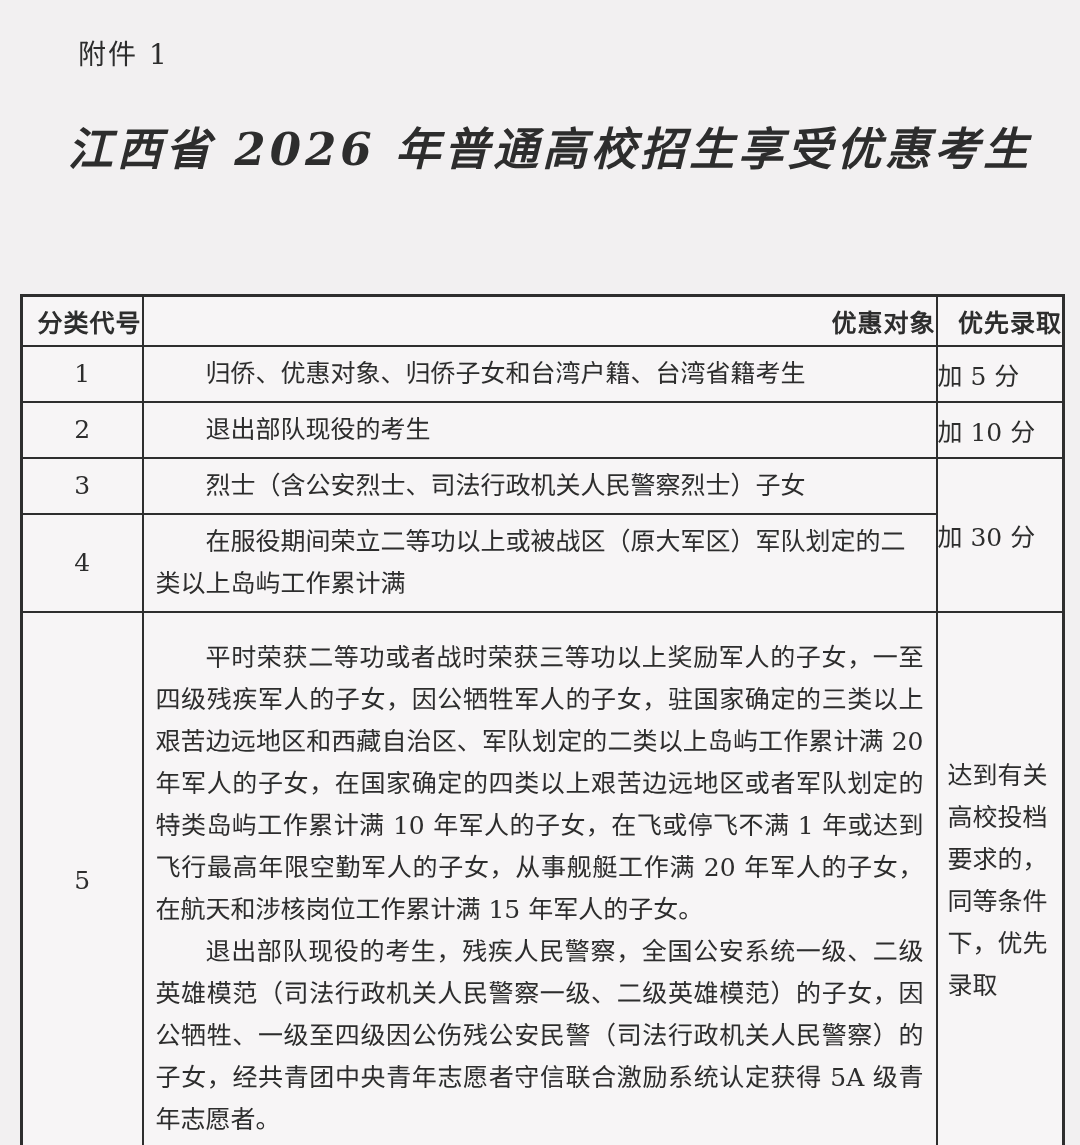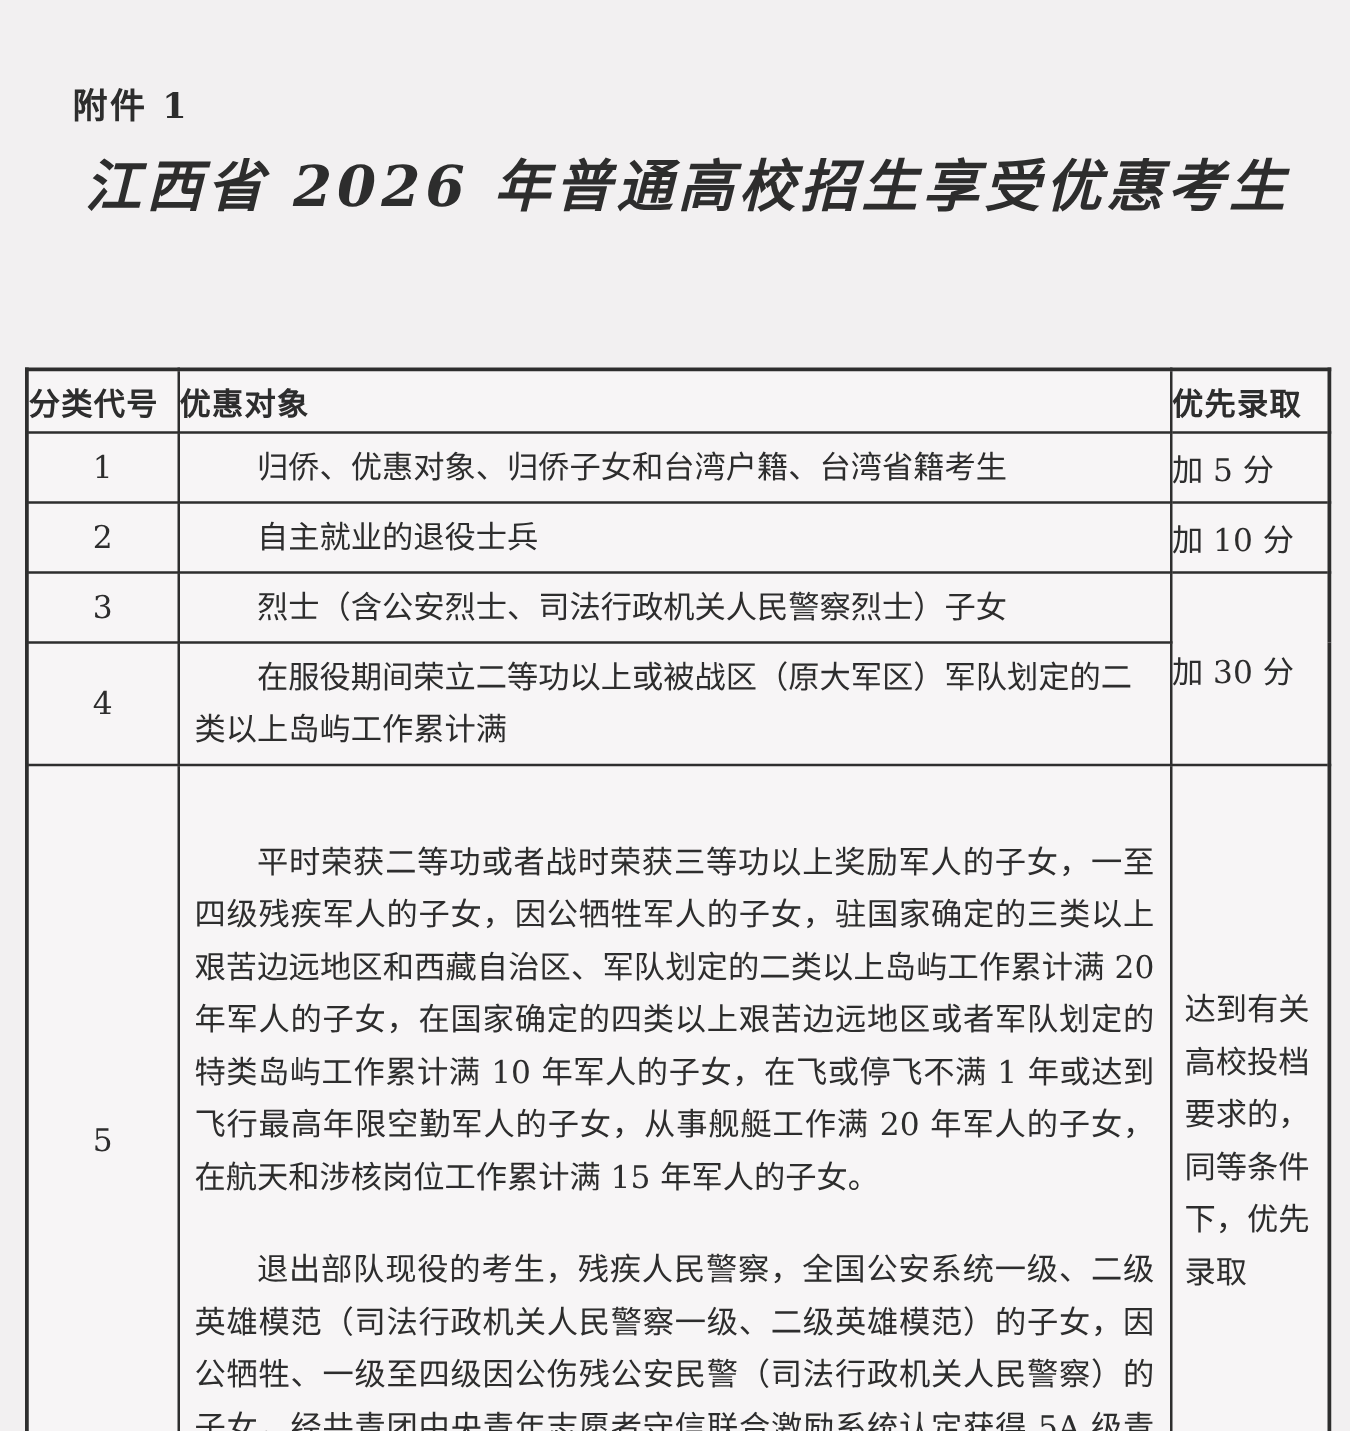--- a/index.html
+++ b/index.html
@@ -13,25 +13,24 @@
     width: 1080px; height: 1145px;
     background: var(--page-bg);
     font-family: "DejaVu Serif", "Liberation Serif", serif;
     color: var(--text-color);
     overflow: hidden;
   }
   .page { width: 1080px; height: 1145px; position: relative; }
 
   .attachment-label {
     position: absolute;
-    left: 58px; top: 32px;
+    left: 78px; top: 32px;
     font-size: 28px;
-    font-weight: bold;
+    font-weight: normal;
     letter-spacing: 2px;
-    margin-top: 30px;
   }
 
   .doc-title {
     position: absolute;
     left: 0; top: 118px;
     width: 1080px;
     text-align: center;
     font-size: 45px;
     font-weight: bold;
     font-style: italic;
@@ -63,21 +62,21 @@
   tr.h-head { height: 50px; }
   tr.h-r1   { height: 52px; }
   tr.h-r2   { height: 52px; }
   tr.h-r3   { height: 52px; }
   tr.h-r4   { height: 92px; }
   tr.h-r5   { height: 506px; }
 
   th.header-cell {
     font-weight: bold;
     font-size: 26px;
-    text-align: left;
+    text-align: right;
     letter-spacing: 1px;
   }
   td.code-cell {
     text-align: center;
     font-size: 26px;
   }
   td.target-cell {
     text-align: left;
     padding: 6px 12px;
     text-indent: 2em;
@@ -88,21 +87,20 @@
     white-space: nowrap;
   }
   td.target-cell-long {
     vertical-align: top;
     padding: 24px 12px 8px 12px;
   }
   td.target-cell-long p {
     text-indent: 2em;
     line-height: 42px;
     text-align: justify;
-    margin-top: 32px;
   }
   td.policy-cell-long {
     text-align: left;
     padding: 8px 10px;
     line-height: 42px;
     vertical-align: middle;
   }
 </style>
 </head>
 <body>
@@ -129,21 +127,21 @@
       </tr>
     </thead>
     <tbody>
       <tr class="h-r1">
         <td class="code-cell">1</td>
         <td class="target-cell">归侨、优惠对象、归侨子女和台湾户籍、台湾省籍考生</td>
         <td class="policy-cell">加 5 分</td>
       </tr>
       <tr class="h-r2">
         <td class="code-cell">2</td>
-        <td class="target-cell">自主就业的退役士兵</td>
+        <td class="target-cell">退出部队现役的考生</td>
         <td class="policy-cell">加 10 分</td>
       </tr>
       <tr class="h-r3">
         <td class="code-cell">3</td>
         <td class="target-cell">烈士（含公安烈士、司法行政机关人民警察烈士）子女</td>
         <td class="policy-cell" rowspan="2">加 30 分</td>
       </tr>
       <tr class="h-r4">
         <td class="code-cell">4</td>
         <td class="target-cell">在服役期间荣立二等功以上或被战区（原大军区）军队划定的二类以上岛屿工作累计满</td>

